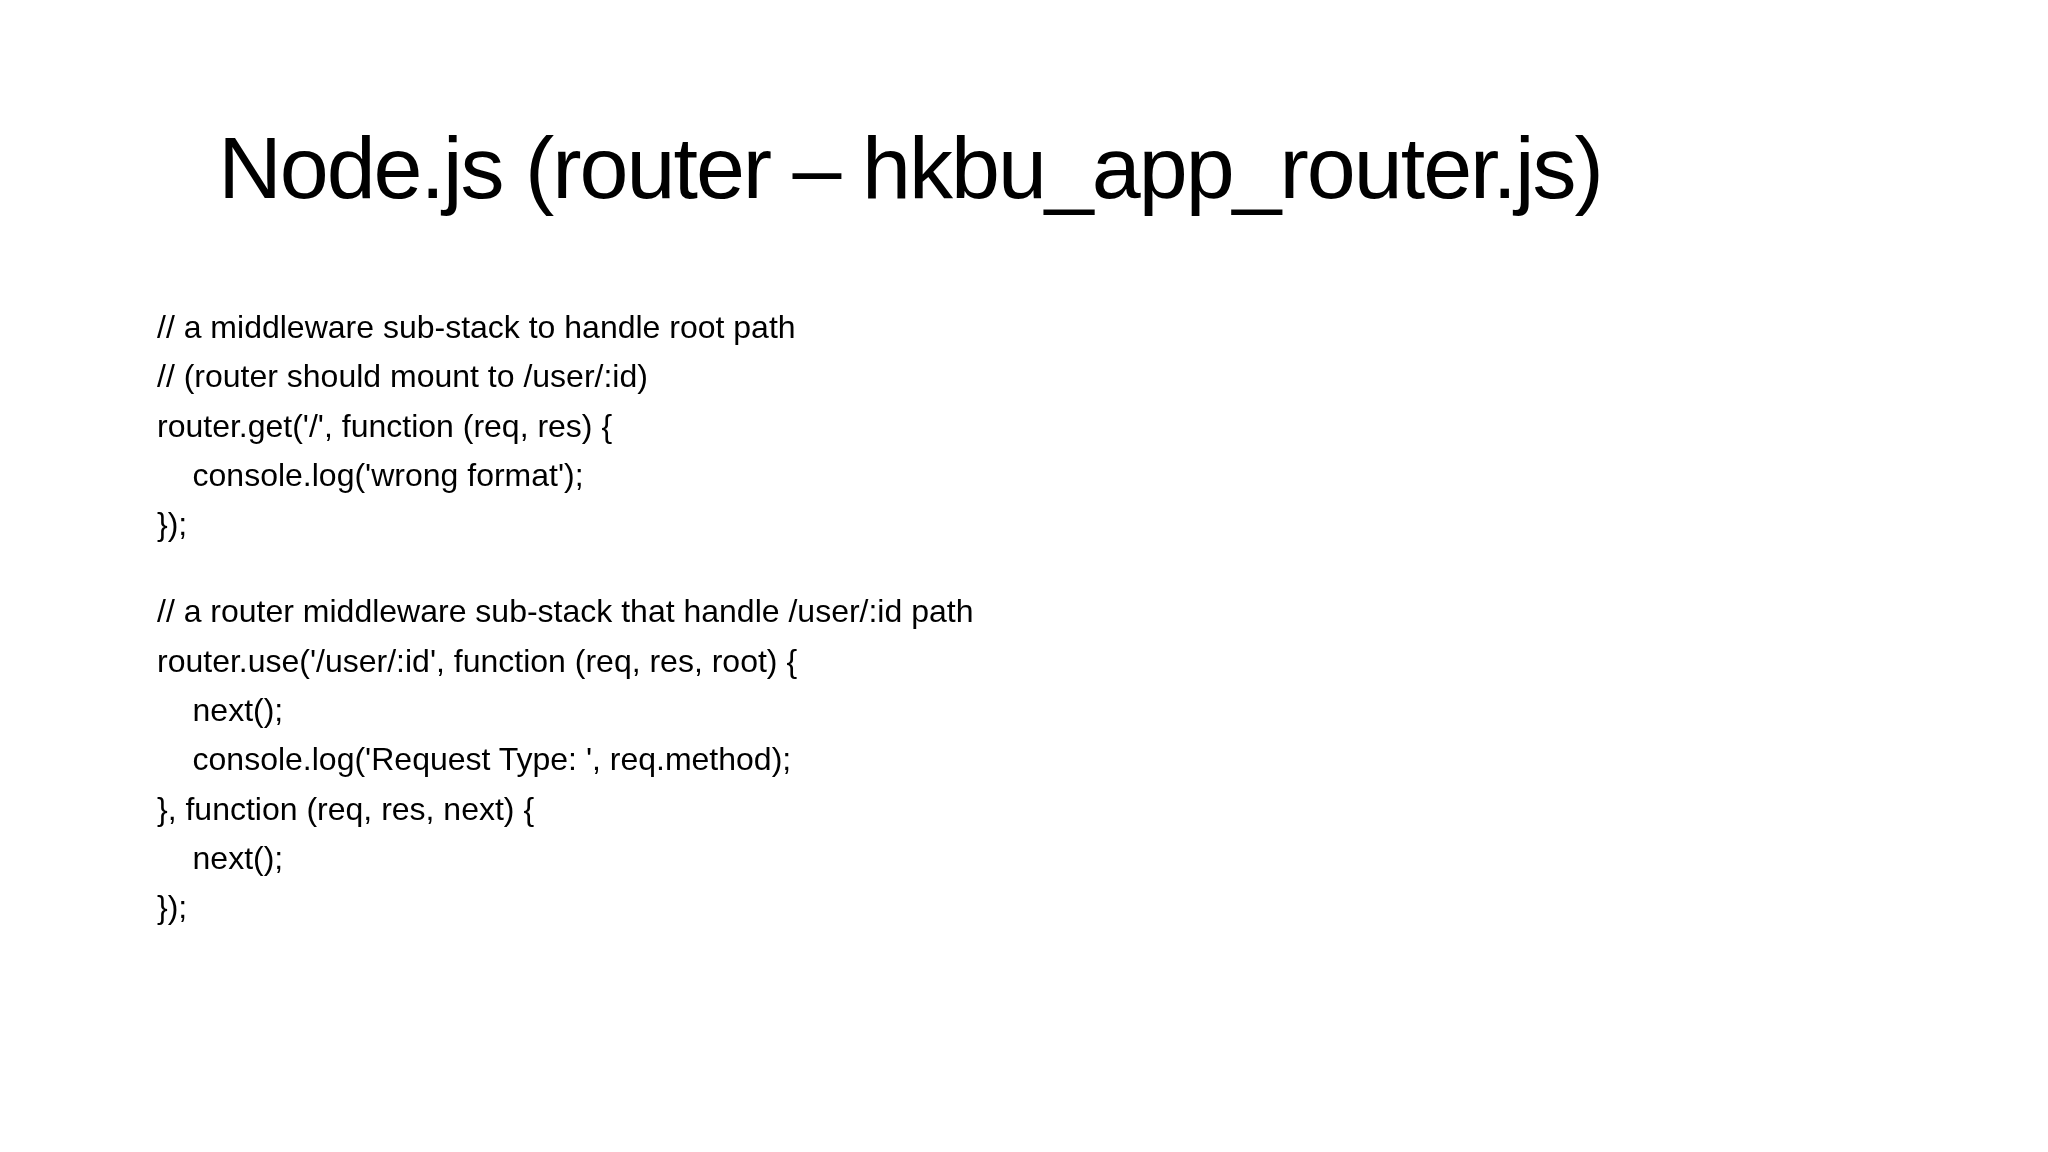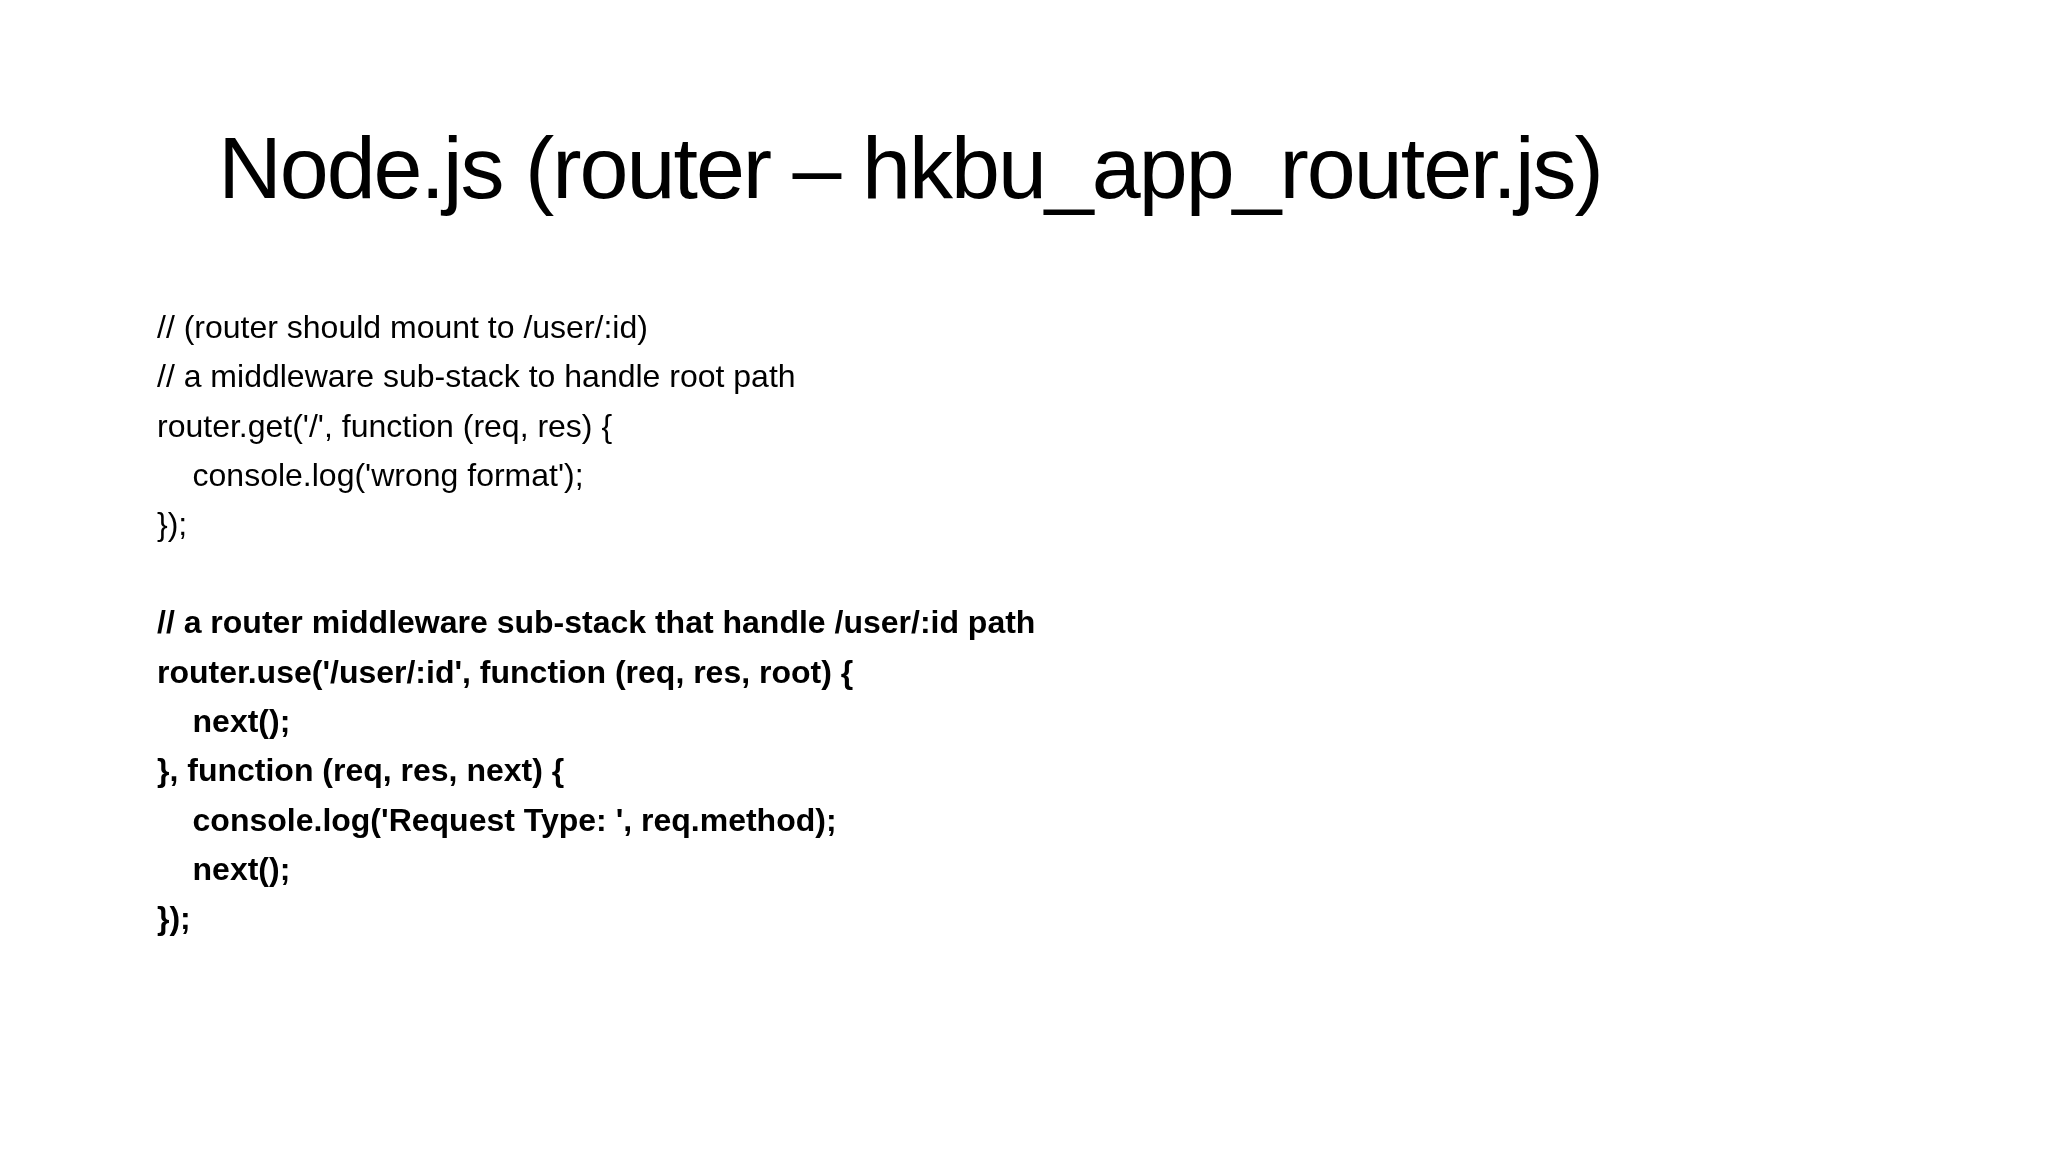--- a/index.html
+++ b/index.html
@@ -38,46 +38,45 @@
     left: 157px;
     top: 303px;
     font-size: 32px;
     line-height: 49.3px;
     font-weight: 400;
   }
   .code-block .line {
     white-space: pre; 
   }
   .code-block + .code-block {
-    margin-top: 49px; 
-    font-weight: bold;
+    margin-top: 38px; 
   }
 </style>
 </head>
 <body>
 
 <div class="slide">
 
   <div class="slide-title">Node.js (router – hkbu_app_router.js)</div>
 
   <div class="code-area">
 
     <div class="code-block">
+      <div class="line">// a middleware sub-stack to handle root path</div>
       <div class="line">// (router should mount to /user/:id)</div>
-      <div class="line">// a middleware sub-stack to handle root path</div>
       <div class="line">router.get('/', function (req, res) {</div>
       <div class="line">    console.log('wrong format');</div>
       <div class="line">});</div>
     </div>
 
     <div class="code-block">
       <div class="line">// a router middleware sub-stack that handle /user/:id path</div>
       <div class="line">router.use('/user/:id', function (req, res, root) {</div>
       <div class="line">    next();</div>
+      <div class="line">    console.log('Request Type: ', req.method);</div>
       <div class="line">}, function (req, res, next) {</div>
-      <div class="line">    console.log('Request Type: ', req.method);</div>
       <div class="line">    next();</div>
       <div class="line">});</div>
     </div>
 
   </div>
 
 </div>
 
 </body></html>

